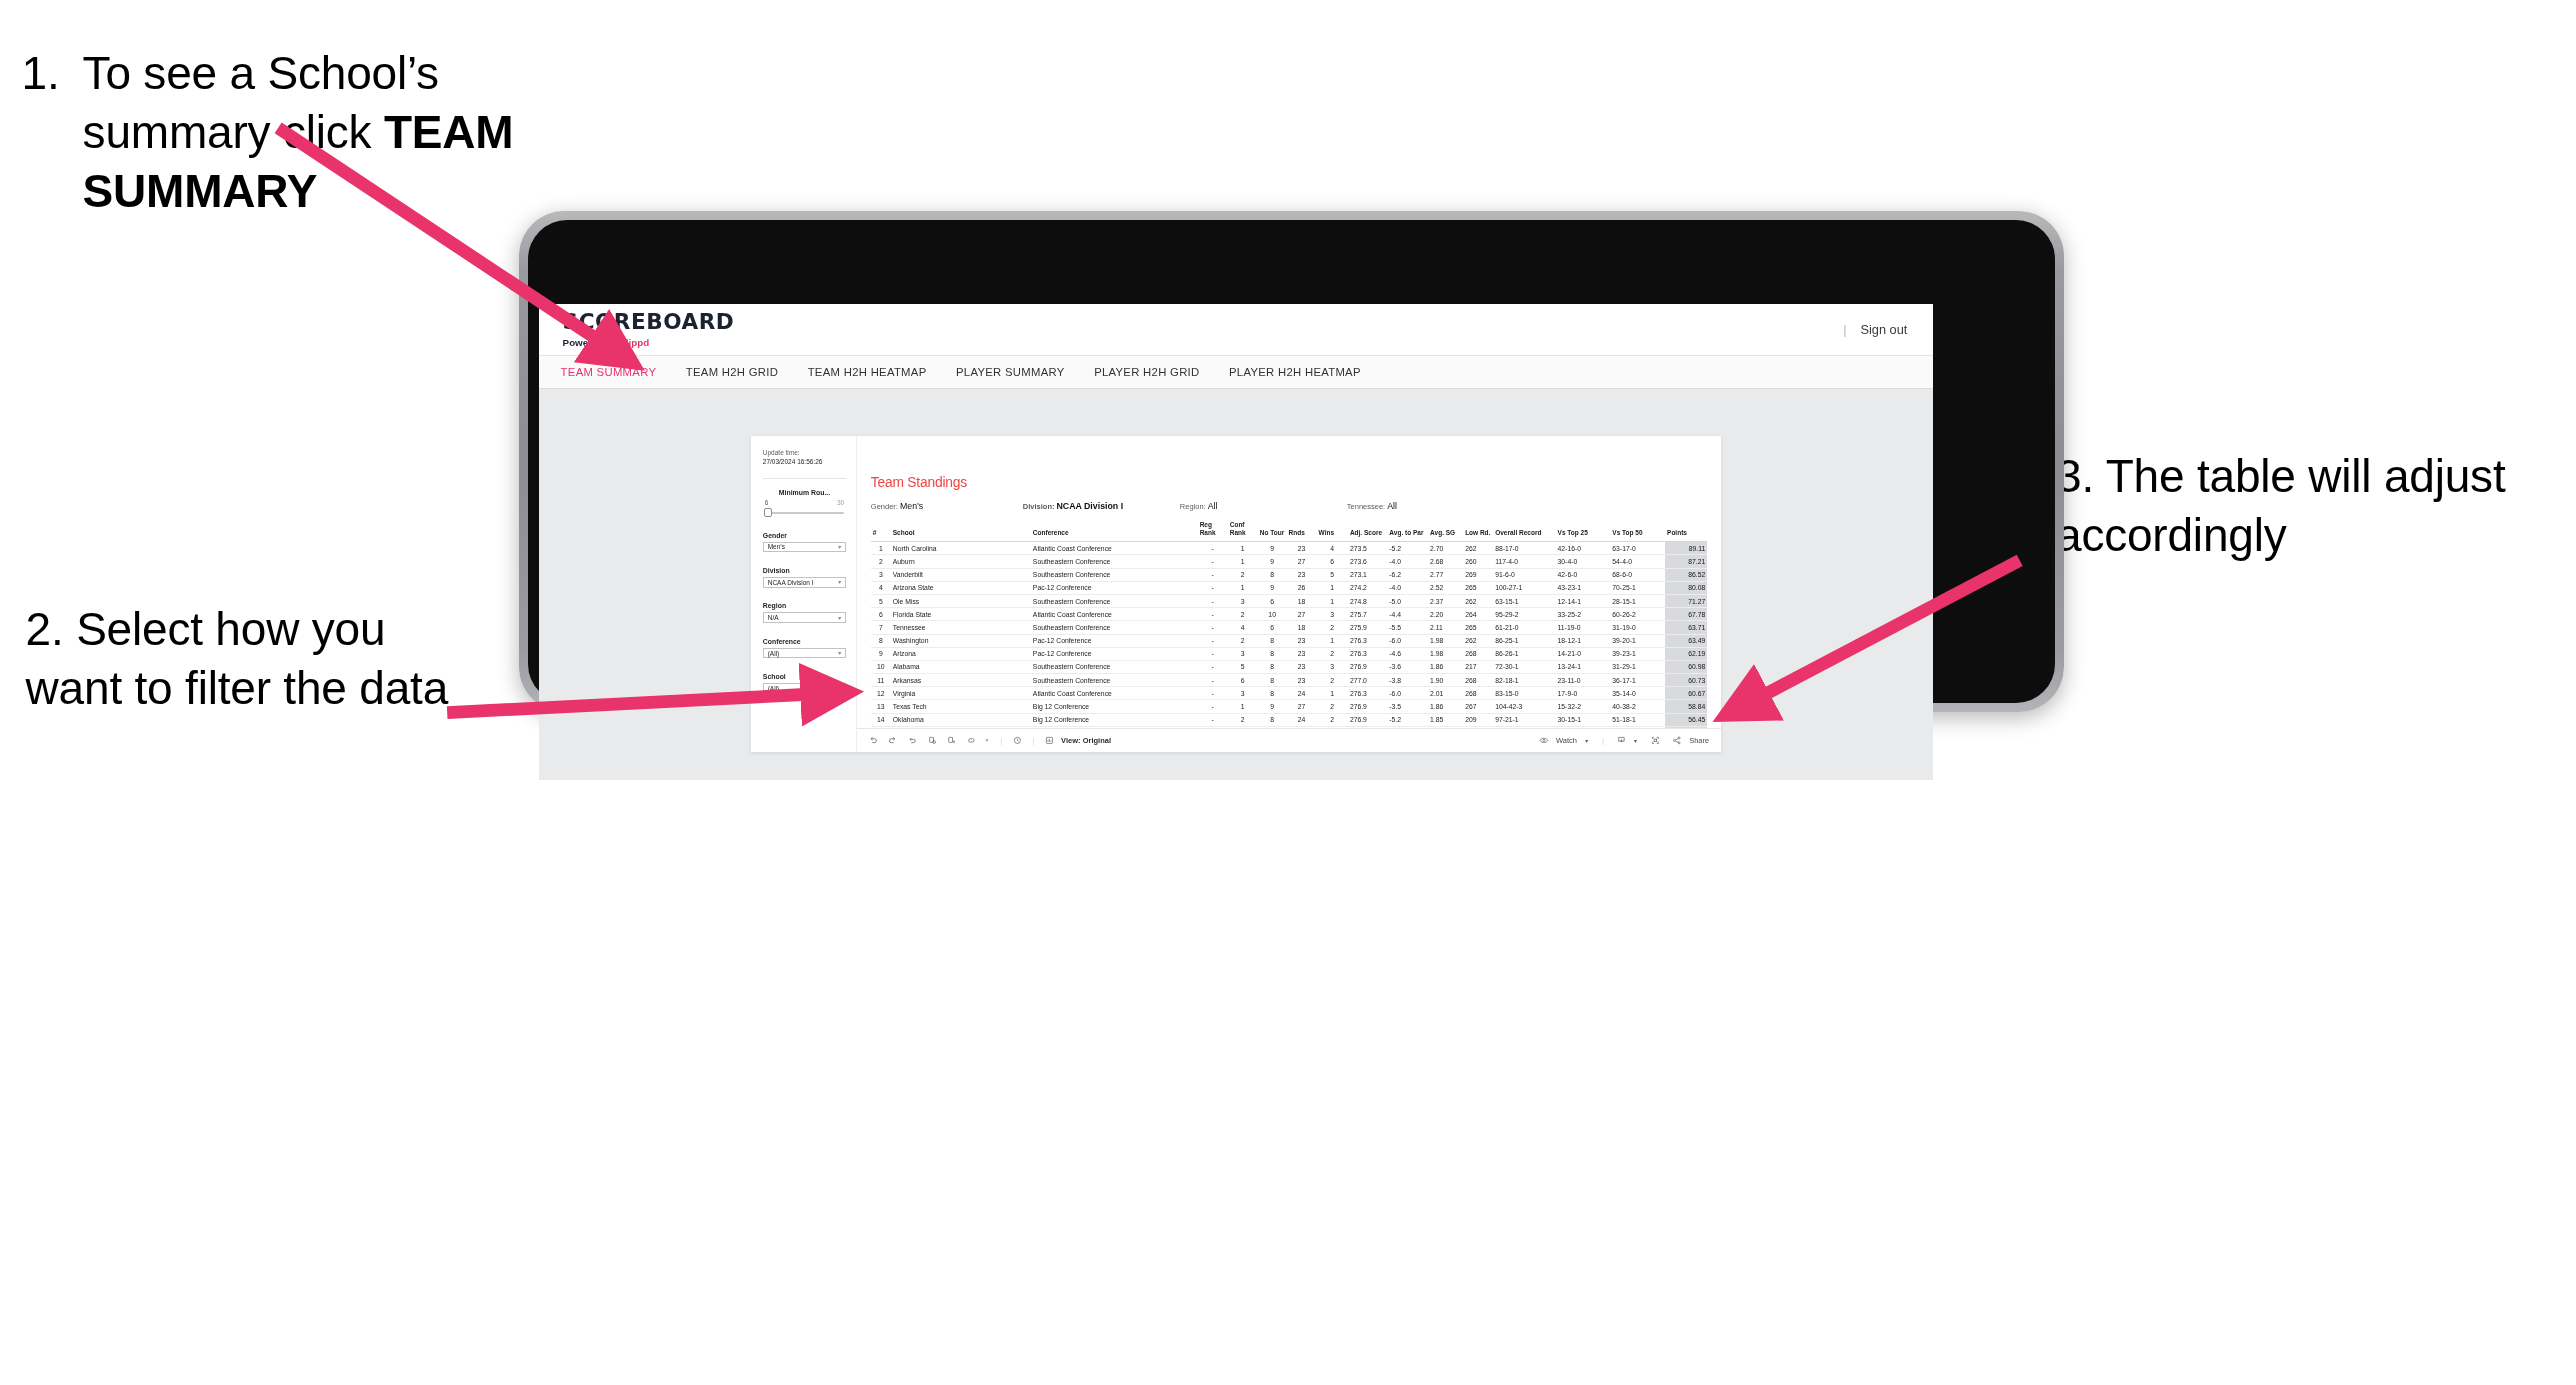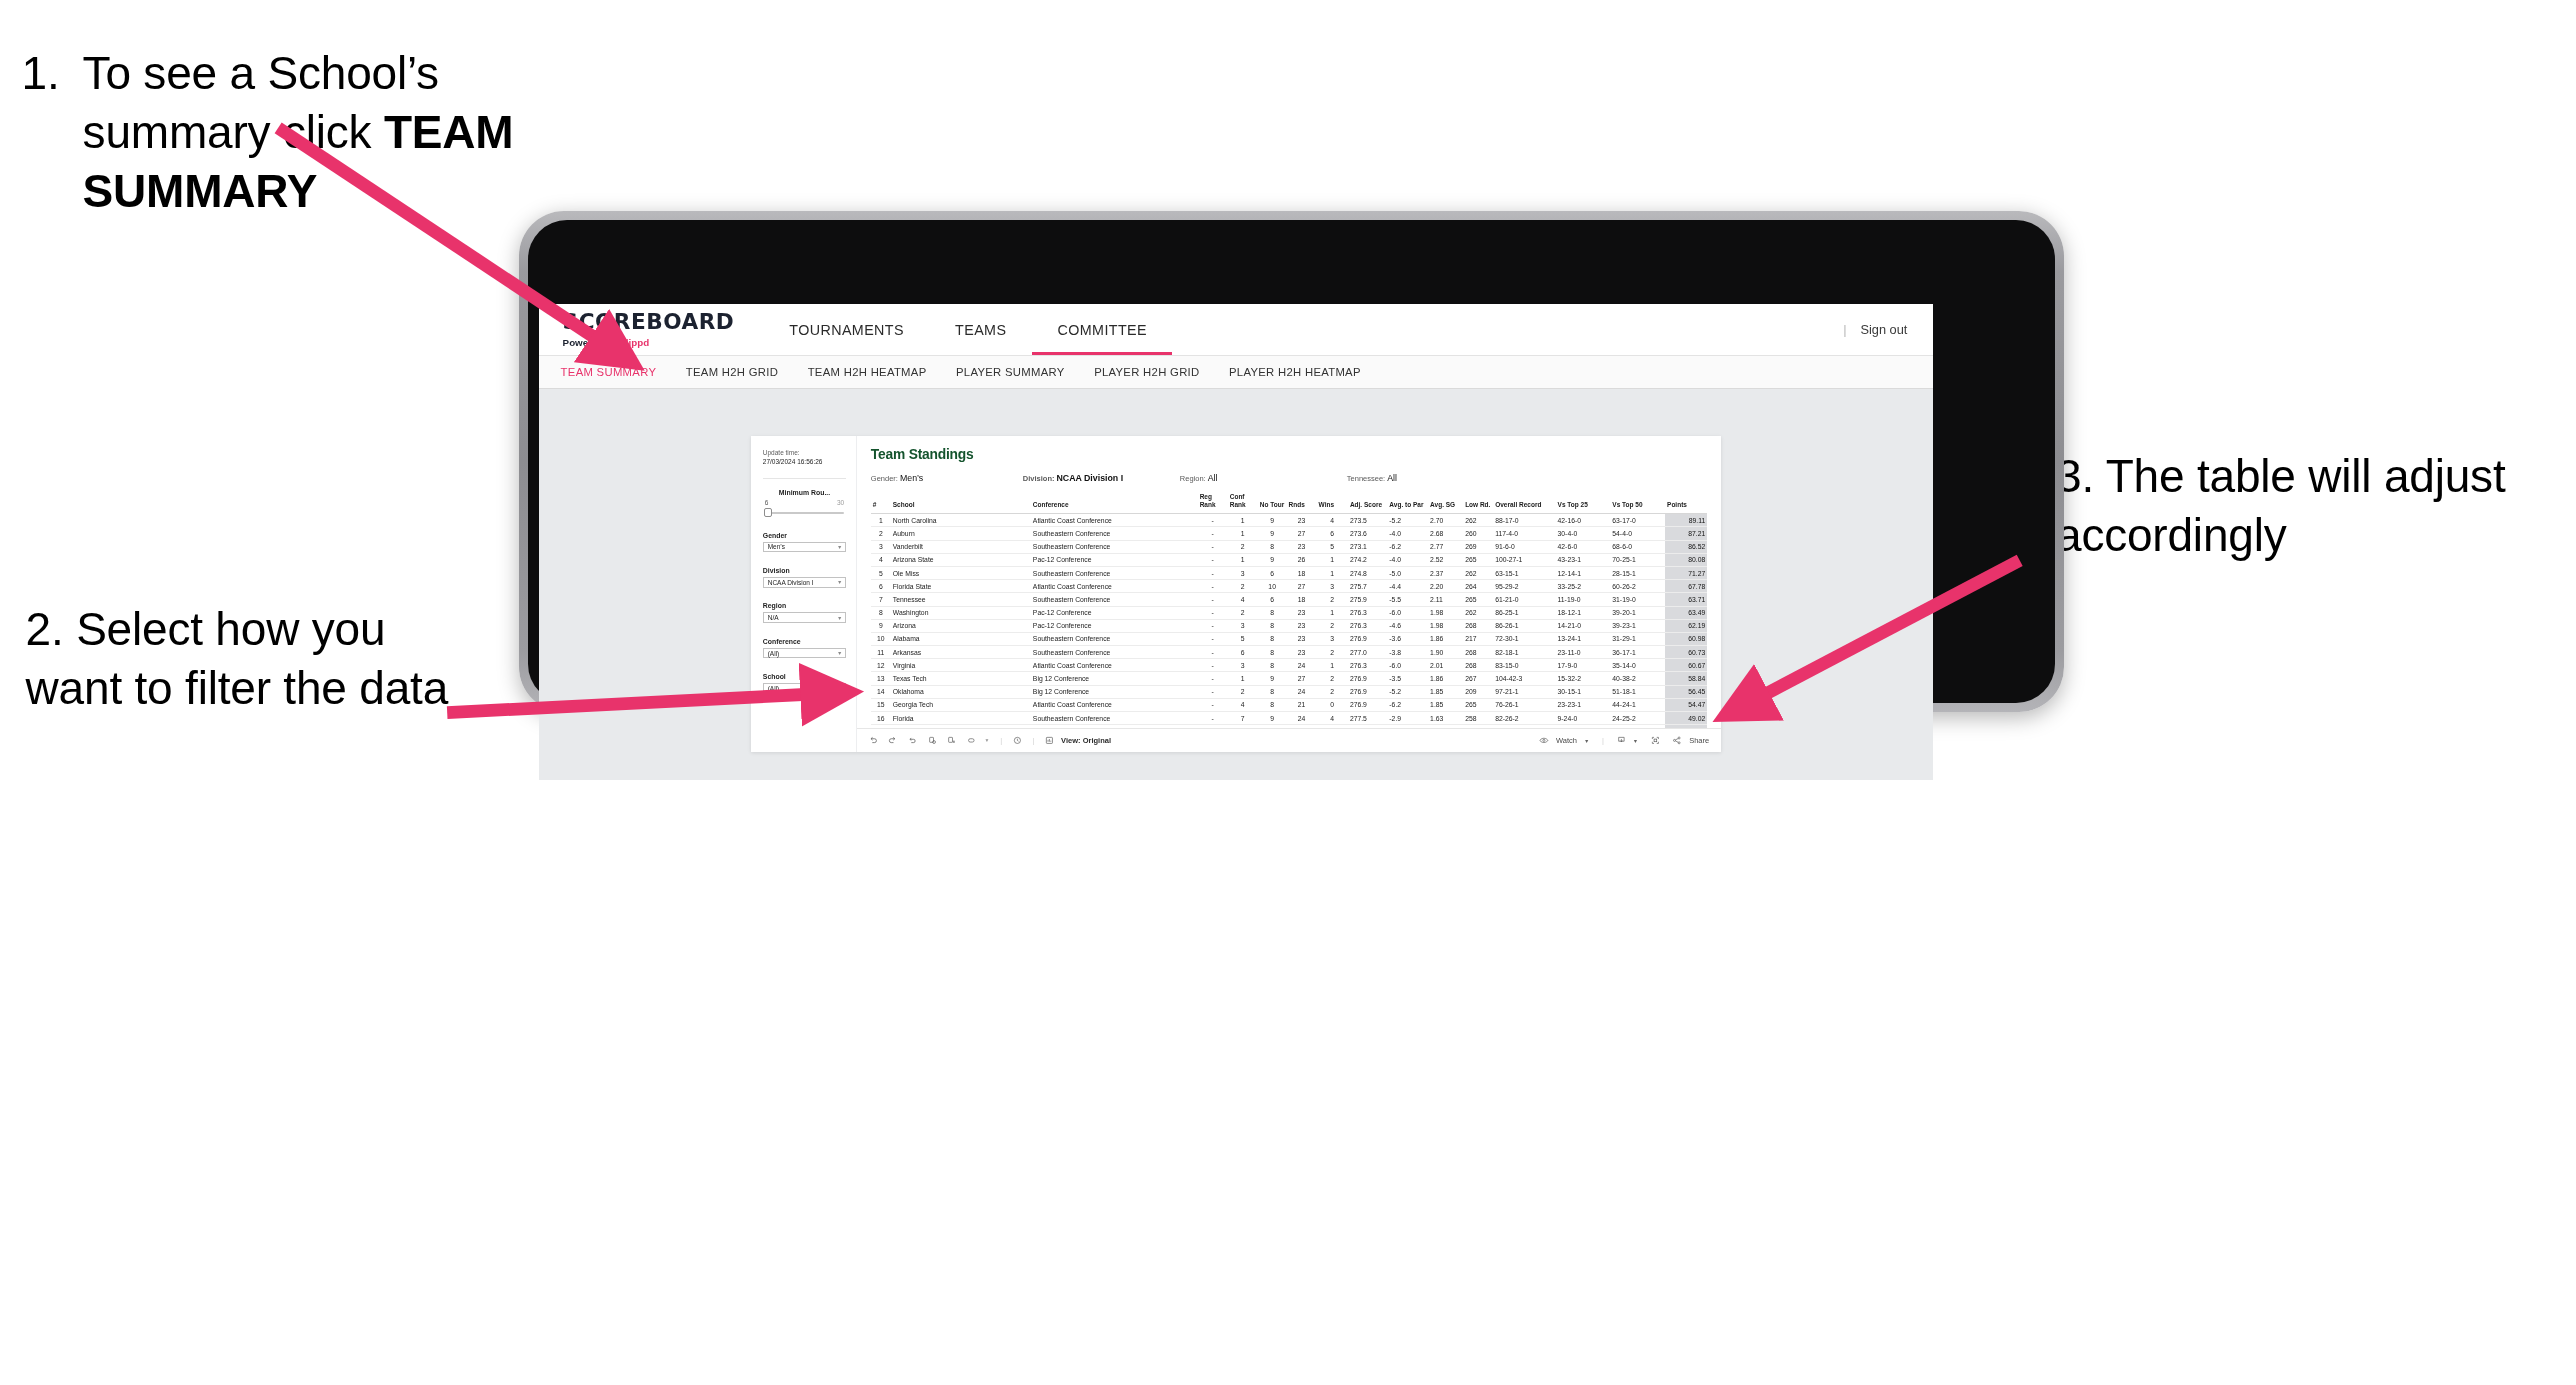--- a/index.html
+++ b/index.html
@@ -132,21 +132,21 @@
   .fselect {
     height: 10.8px; border: 1px solid #c2c2c2; background: #fff;
     display: flex; align-items: center; justify-content: space-between;
     padding: 0 2.9px 0 3.9px; font-size: 6.5px; color: #222;
   }
   .fselect .caret { color: #8c8c8c; font-size: 5.4px; }
 
   
   .tpanel { flex: 1; display: flex; flex-direction: column; min-width: 0; }
   .tp-head { padding: 10.8px 13.8px 7.9px 13.8px; }
-  .tp-title { font-size: 13.8px; color: #14532d; font-weight: 700; letter-spacing: -0.2px; }
+  .tp-title { font-size: 13.8px; color: #ef4444; font-weight: 400; letter-spacing: -0.2px; margin-top: 28px; }
   .tp-meta { display: flex; margin-top: 10.8px; font-size: 7.5px; }
   .tp-meta .cell { display: flex; gap: 2px; align-items: baseline; }
   .tp-meta .k { color: #5a5a5a; }
   .tp-meta .v { color: #111; font-size: 8.8px; }
   .m1 { width: 152px; } .m2 { width: 157px; font-weight: bold; } .m3 { width: 167px; }
 
   table.standings { width: 100%; border-collapse: collapse; font-size: 6.8px; color: #222; table-layout: fixed; }
   table.standings thead th {
     font-weight: 700; color: #1a1a1a; text-align: left;
     padding: 2.9px 2px 4.9px 2px; vertical-align: bottom;
@@ -198,25 +198,20 @@
     <div class="tablet-inner"></div>
     <div class="cam" style="left:37px; top:239px;"></div>
 
     <div class="tablet-screen">
 
       <div class="appbar">
         <div class="brand">
           <div class="brand-title">SCOREBOARD</div>
           <div class="brand-sub"><span>Powered by </span><span class="pink">clippd</span></div>
         </div>
-        <nav class="mainnav">
-          <a href="#">TOURNAMENTS</a>
-          <a href="#">TEAMS</a>
-          <a href="#" class="active">COMMITTEE</a>
-        </nav>
         <div class="signout">
           <span class="divider">|</span>
           <a href="#" style="color:#3a3a3a;text-decoration:none;">Sign out</a>
         </div>
       </div>
 
       <div class="subnav">
         <a href="#" class="active">TEAM SUMMARY</a>
         <a href="#">TEAM H2H GRID</a>
         <a href="#">TEAM H2H HEATMAP</a>

